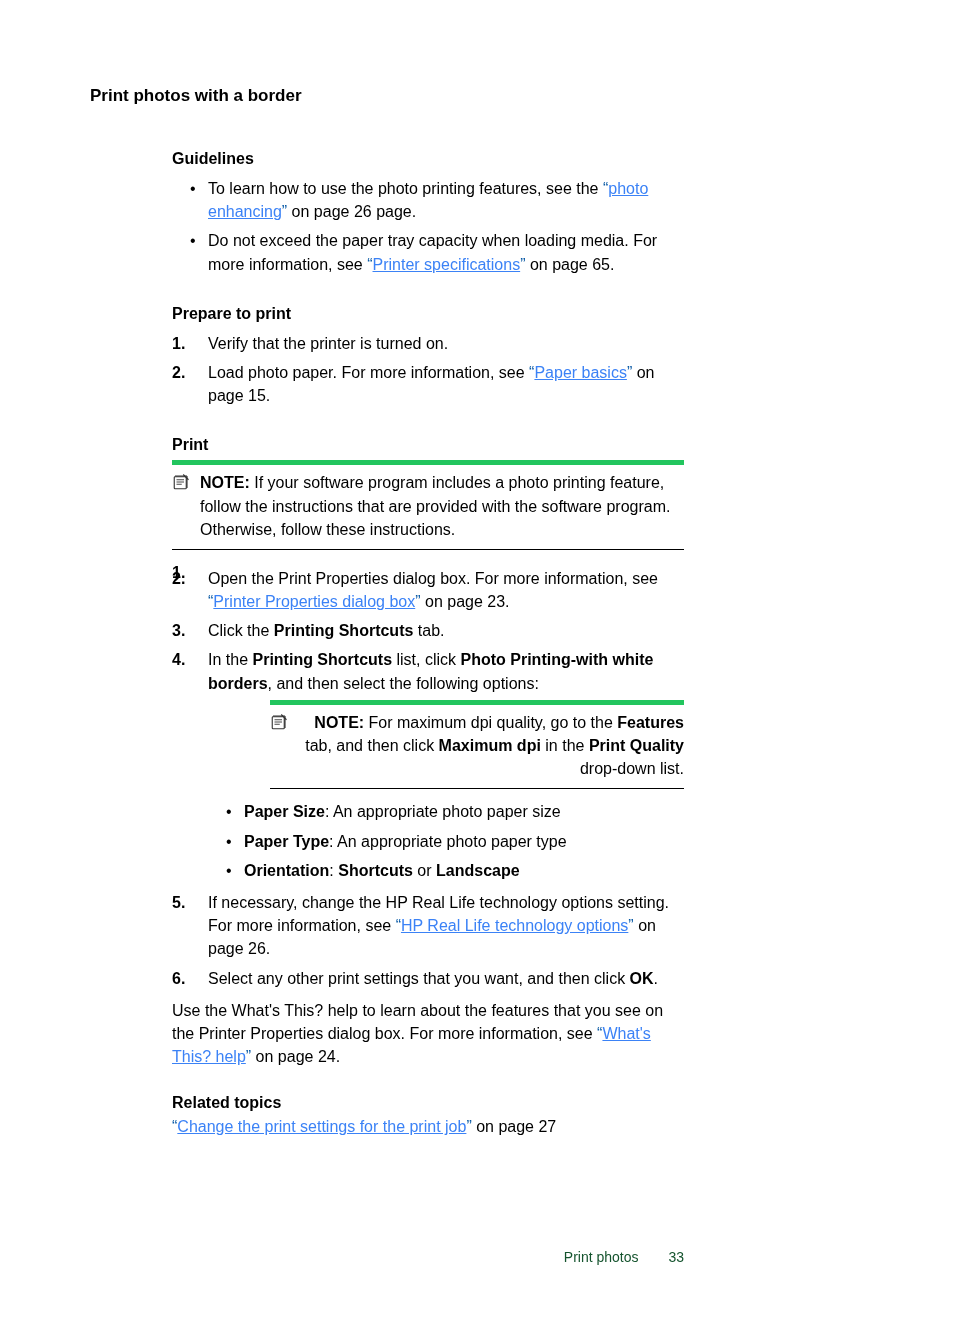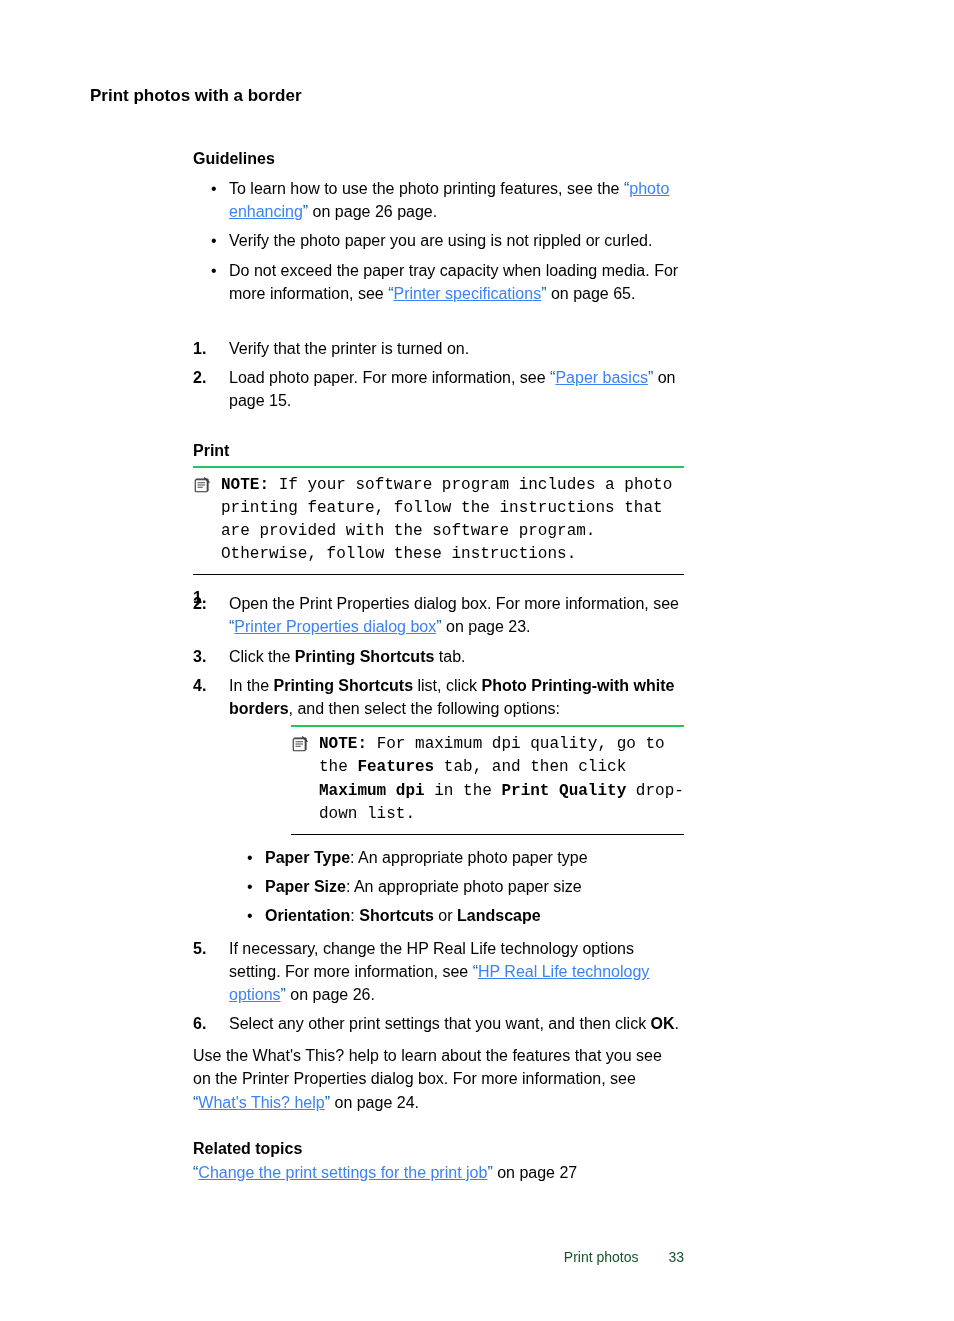--- a/index.html
+++ b/index.html
@@ -25,21 +25,20 @@
   .content {
     margin-left: 82px;
   }
   .h2 {
     font-weight: bold;
     font-size: 16px;
     margin-bottom: 6px;
   }
   .block {
     margin-bottom: 26px;
-    margin-left: 21px;
   }
   ul.bullets, ol.nums {
     margin: 0;
     padding: 0 0 0 36px;
   }
   ul.bullets > li {
     list-style: none;
     position: relative;
     padding: 3px 0;
     line-height: 1.45;
@@ -69,25 +68,24 @@
     color: #3b82f6;
     text-decoration: underline;
     cursor: pointer;
   }
   .linkq {
     color: #0a5aa5;
   }
   .bold { font-weight: bold; }
 
   .notebox {
-    border-top: 2px solid #22c55e;
+    border-top: 5px solid #22c55e;
     border-bottom: 1px solid #000;
     padding: 6px 0 8px 0;
     margin: 4px 0 8px 0;
-    font-family: Liberation Mono, monospace;
   }
   .note-row {
     display: flex;
     align-items: flex-start;
     gap: 10px;
     line-height: 1.45;
   }
   .note-icon {
     flex: 0 0 auto;
     width: 18px;
@@ -108,20 +106,21 @@
     line-height: 1.45;
   }
   .sub-bullets > li::before {
     content: "•";
     position: absolute;
     left: -18px;
     top: 3px;
   }
   .sub-note-wrap {
     margin: 5px 0 6px 62px;
+    text-align: right;
   }
 
   .footer {
     position: absolute;
     bottom: 56px;
     right: 90px;
     font-size: 14px;
     color: #14532d;
   }
   .footer .pagenum {
@@ -136,28 +135,28 @@
   <div class="h1">Print photos with a border</div>
 
   <div class="content">
 
     <div class="block">
       <div class="h2">Guidelines</div>
       <ul class="bullets">
         <li>
           <span>To learn how to use the photo printing features, see the </span><span class="linkq">“</span><span class="link">photo enhancing</span><span class="linkq">”</span><span> on page 26 page.</span>
         </li>
-        <li>Verify the photo paper you are using is not rippled or curled.</li>
         <li>
           <span>Do not exceed the paper tray capacity when loading media. For more information, see </span><span class="linkq">“</span><span class="link">Printer specifications</span><span class="linkq">”</span><span> on page 65.</span>
         </li>
       </ul>
     </div>
 
     <div class="block">
+      <div class="h2">Prepare to print</div>
       <ol class="nums">
         <li>
           <span class="num">1.</span>
           <span>Verify that the printer is turned on.</span>
         </li>
         <li>
           <span class="num">2.</span>
           <span>Load photo paper. For more information, see </span><span class="linkq">“</span><span class="link">Paper basics</span><span class="linkq">”</span><span> on page 15.</span>
         </li>
       </ol>
@@ -216,24 +215,24 @@
                   <span class="bold">NOTE:</span>
                   <span> </span>
                   <span>For maximum dpi quality, go to the </span><span class="bold">Features</span><span> tab, and then click </span><span class="bold">Maximum dpi</span><span> in the </span><span class="bold">Print Quality</span><span> drop-down list.</span>
                 </div>
               </div>
             </div>
           </div>
 
           <ul class="sub-bullets">
             <li>
-              <span class="bold">Paper Type</span><span>: An appropriate photo paper type</span>
+              <span class="bold">Paper Size</span><span>: An appropriate photo paper size</span>
             </li>
             <li>
-              <span class="bold">Paper Size</span><span>: An appropriate photo paper size</span>
+              <span class="bold">Paper Type</span><span>: An appropriate photo paper type</span>
             </li>
             <li>
               <span class="bold">Orientation</span><span>: </span><span class="bold">Shortcuts</span><span> or </span><span class="bold">Landscape</span>
             </li>
           </ul>
         </li>
 
         <li>
           <span class="num">5.</span>
           <span>If necessary, change the HP Real Life technology options setting. For more information, see </span><span class="linkq">“</span><span class="link">HP Real Life technology options</span><span class="linkq">”</span><span> on page 26.</span>

